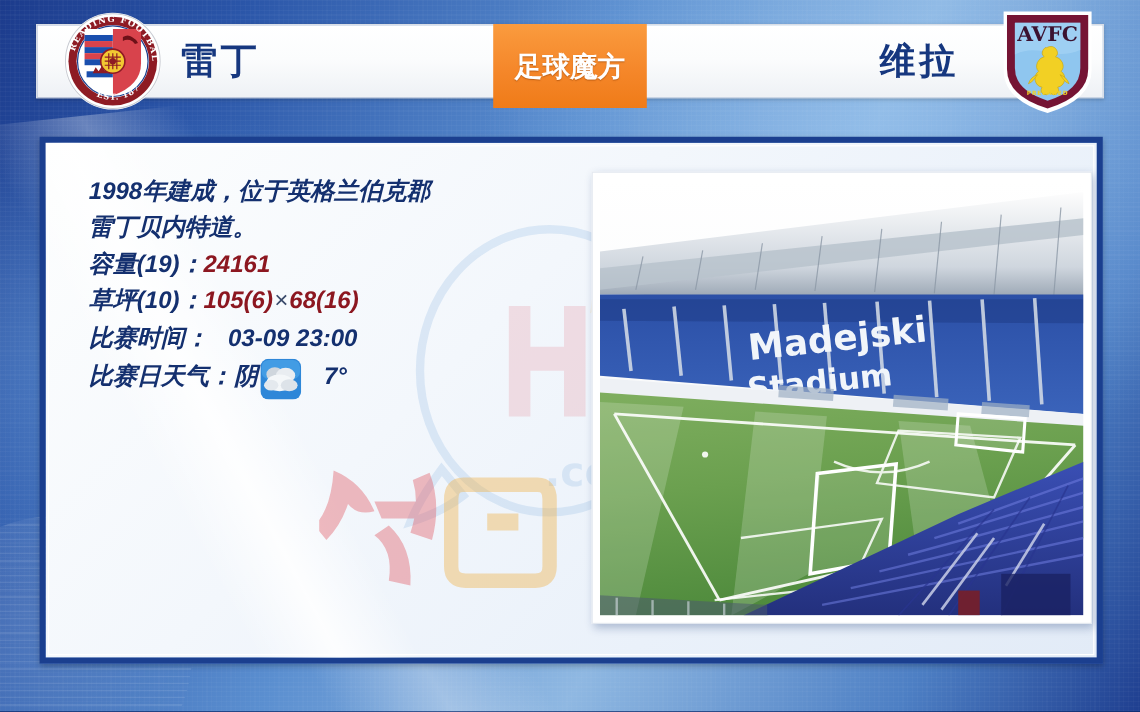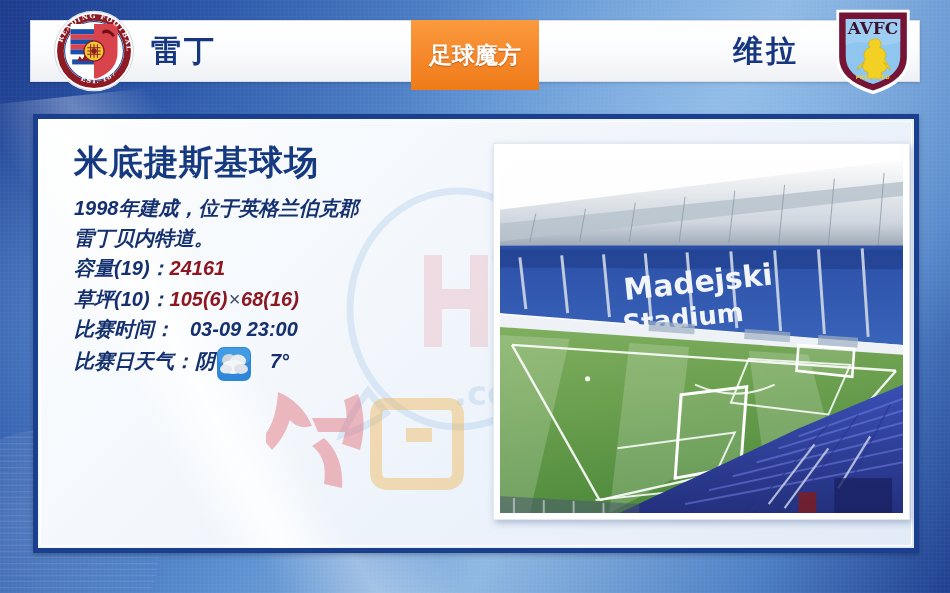--- a/index.html
+++ b/index.html
@@ -319,21 +319,20 @@
         <path d="M58 64 q20 18 18 50 l-18 -4 q4 -26 -12 -38 z"></path>
         <path d="M92 20 q10 26 2 56 l-18 -6 q8 -24 2 -44 z"></path>
       </g>
       <g fill="#f0b44e">
         <path d="M120 30 h62 q10 0 10 12 v56 q0 12 -12 12 h-58 q-12 0 -12 -12 v-56 q0 -12 10 -12 z" fill="none" stroke="#f0b44e" stroke-width="12"></path>
         <path d="M140 54 h26 v14 h-26 z"></path>
       </g>
     </svg>
 
     <div id="info">
-      <h1 id="stadium-title">米底捷斯基球场</h1>
 
       <div class="info-line">1998年建成，位于英格兰伯克郡</div>
       <div class="info-line">雷丁贝内特道。</div>
 
       <div class="info-line">
         <span>容量(19)：</span><span class="val-red">24161</span>
       </div>
 
       <div class="info-line">
         <span>草坪(10)：</span><span class="val-red">105(6)</span><span class="mult">×</span><span class="val-red">68(16)</span>

